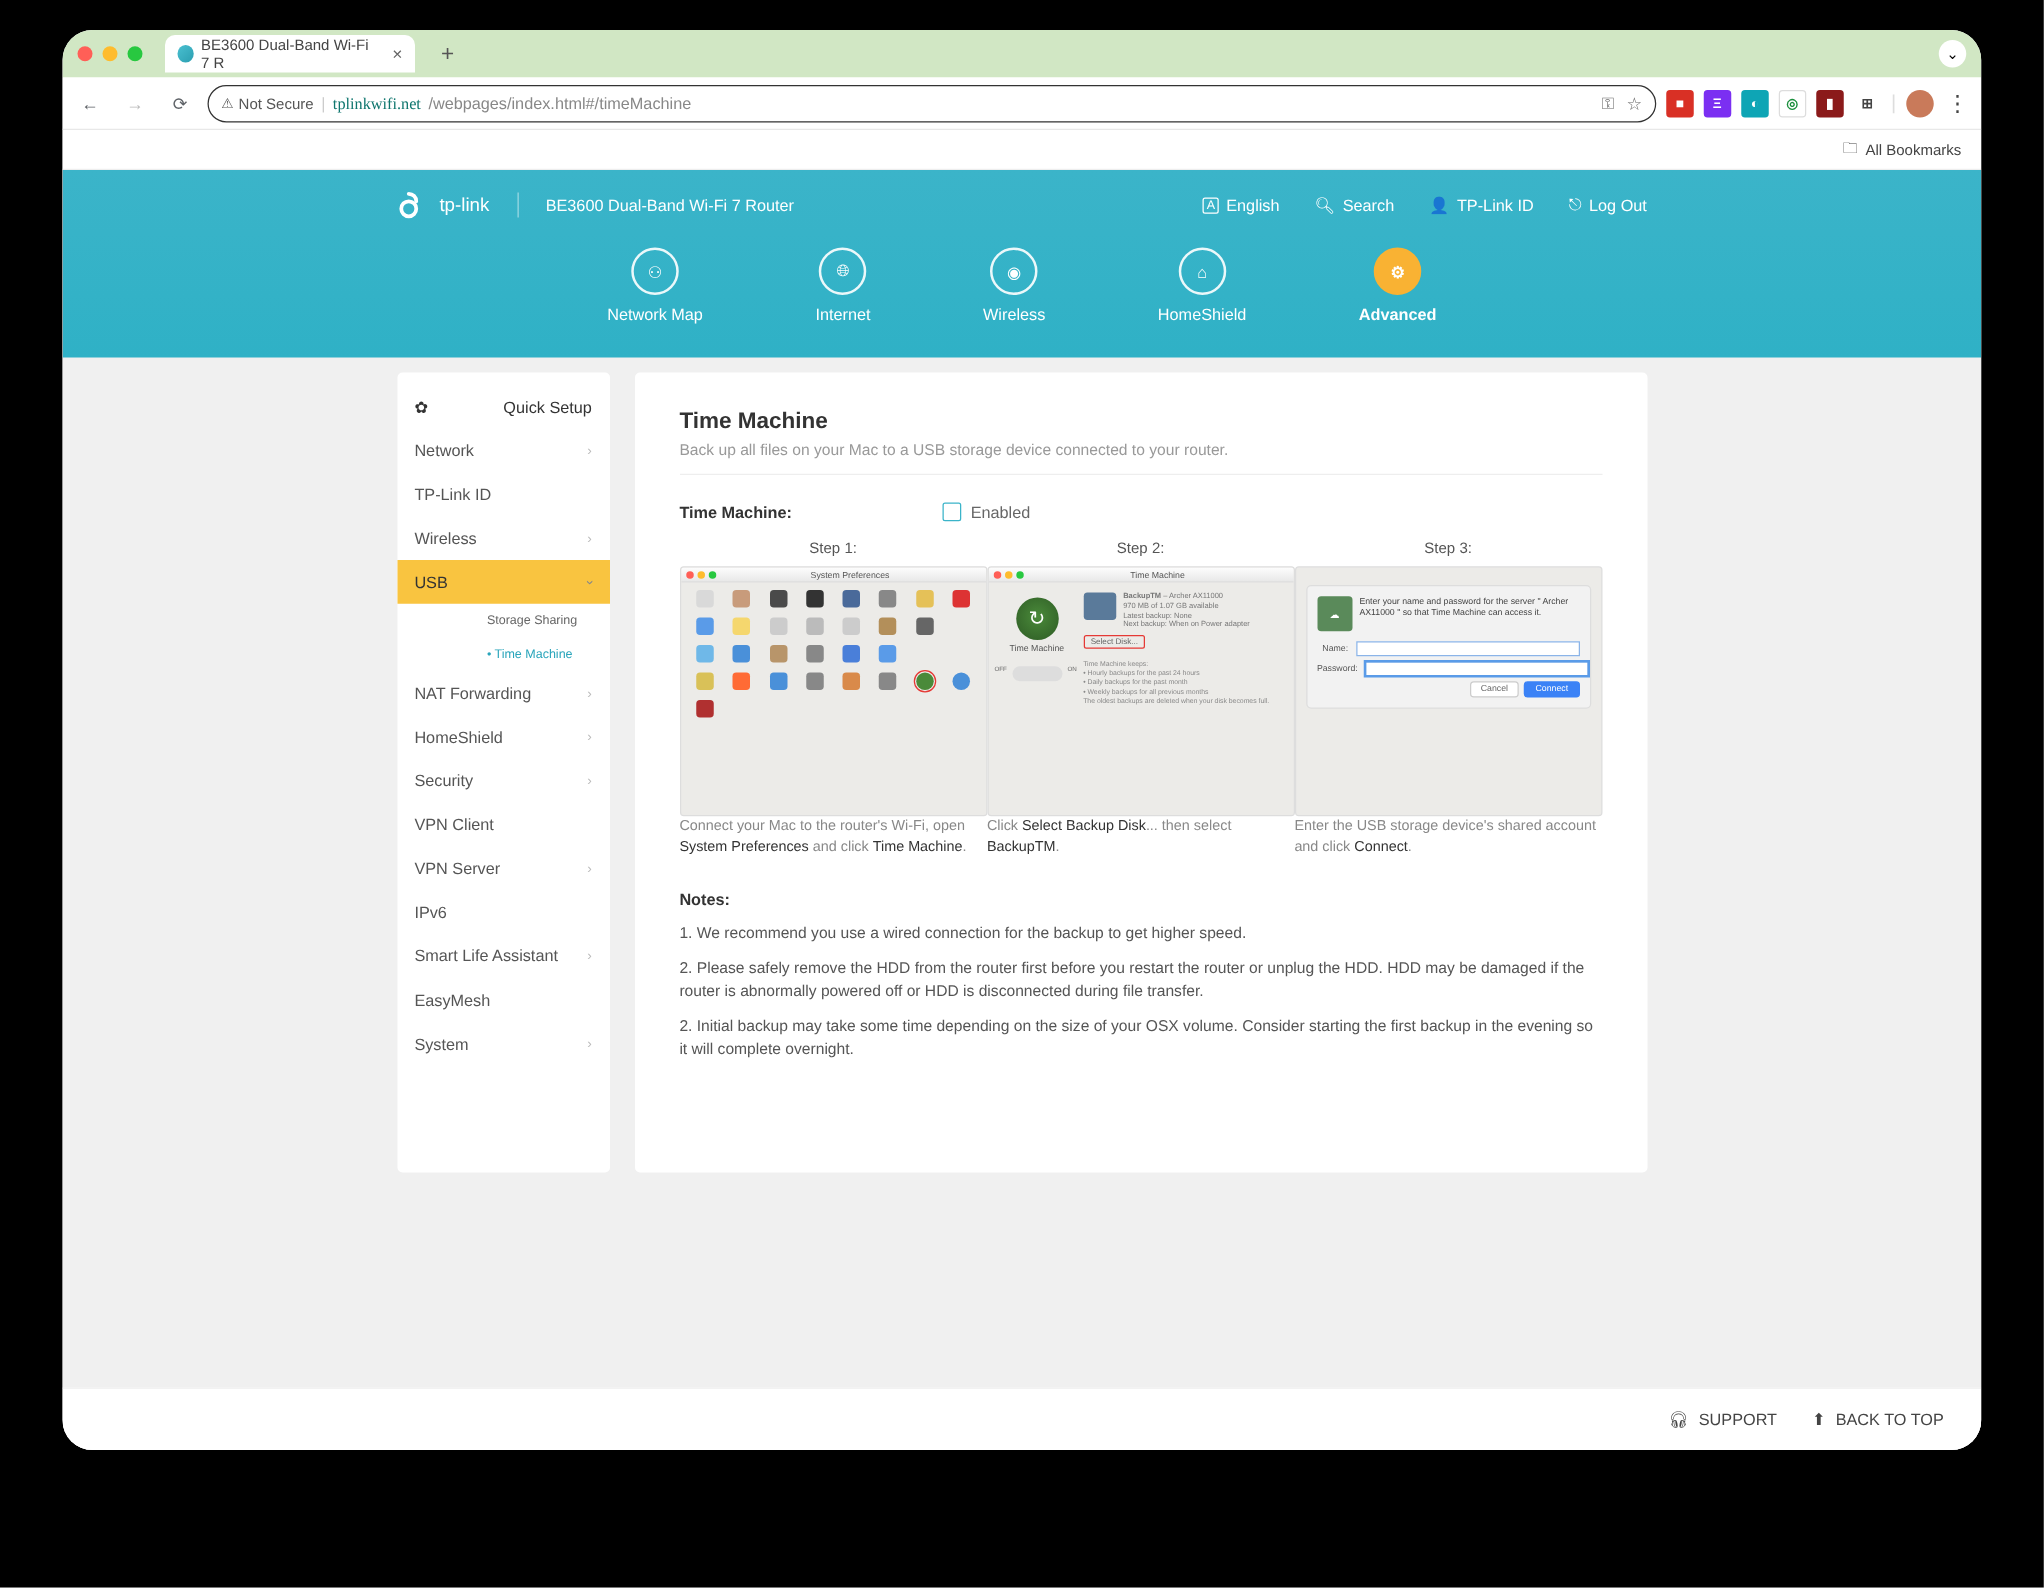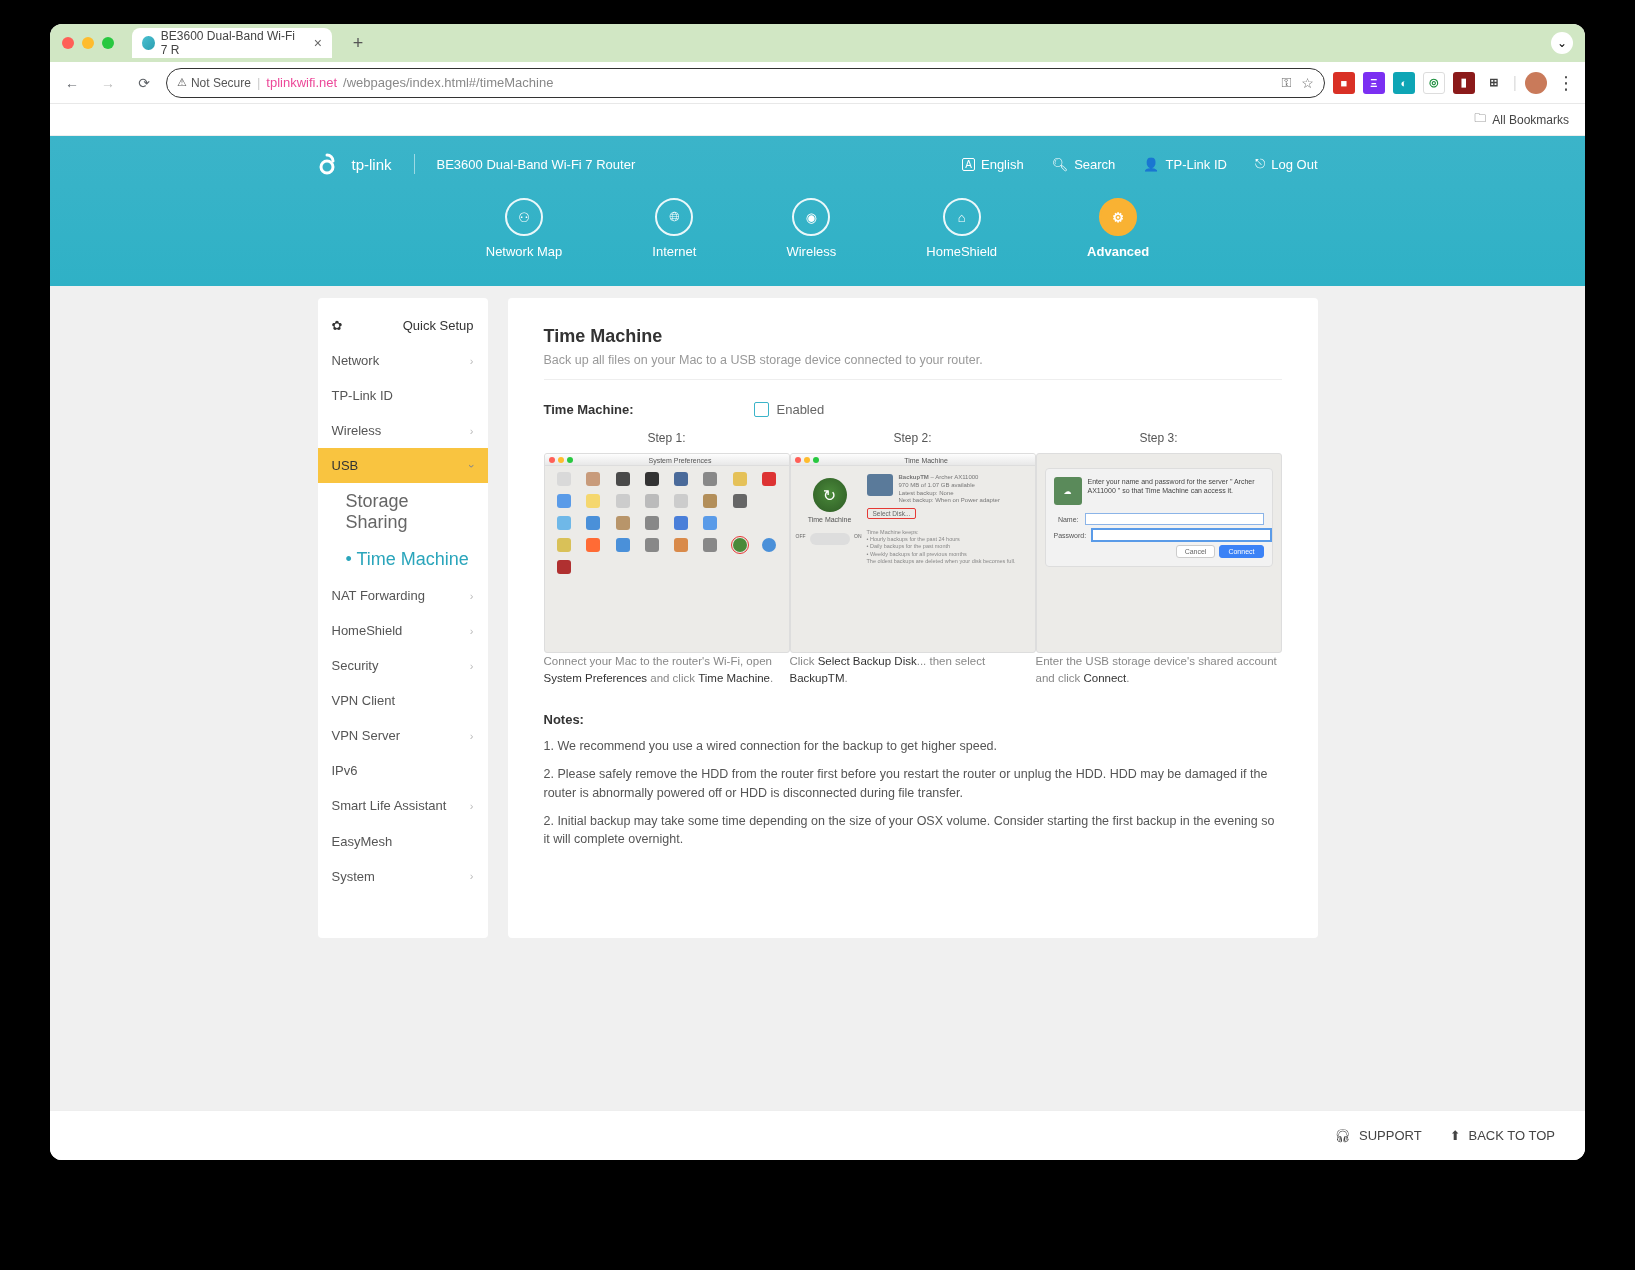--- a/index.html
+++ b/index.html
@@ -1,35 +1,35 @@
 <!DOCTYPE html>
 <html><head>
 <meta charset="utf-8">
 <style>
 * { box-sizing: border-box; margin: 0; padding: 0; }
 body { font-family: -apple-system, BlinkMacSystemFont, "Segoe UI", Arial, sans-serif; background: #000; width: 1635px; height: 1270px; overflow: hidden; }
 
 
-.browser-window { position: absolute; top: 24px; left: 50px; right: 50px; bottom: 110px; background: #fff; border-radius: 12px; overflow: hidden; box-shadow: 0 10px 40px rgba(0,0,0,.4); }
+.browser-window { position: absolute; top: 24px; left: 50px; right: 50px; bottom: 110px; background: #fff; border-radius: 24px; overflow: hidden; box-shadow: 0 10px 40px rgba(0,0,0,.4); }
 .titlebar { height: 38px; background: #d1e7c4; display: flex; align-items: center; padding: 0 12px; gap: 8px; }
 .traffic { display: flex; gap: 8px; }
 .traffic span { width: 12px; height: 12px; border-radius: 50%; display: block; }
 .tl-red { background: #ff5f57; } .tl-yel { background: #febc2e; } .tl-grn { background: #28c840; }
 .tab { background: #fff; height: 30px; border-radius: 8px 8px 0 0; display: flex; align-items: center; padding: 0 10px; margin-left: 10px; gap: 6px; font-size: 12px; color: #444; max-width: 200px; }
 .tab .favicon { width: 14px; height: 14px; border-radius: 50%; background: linear-gradient(135deg,#4ac0d1,#2b9eb0); }
 .tab .close { font-size: 14px; color: #666; margin-left: 4px; }
 .newtab { width: 28px; height: 28px; display: flex; align-items: center; justify-content: center; color: #555; font-size: 18px; margin-left: 4px; }
 .titlebar-right { margin-left: auto; width: 22px; height: 22px; border-radius: 50%; background: #fff; display: flex; align-items: center; justify-content: center; font-size: 12px; }
 
 .toolbar { height: 42px; background: #fff; display: flex; align-items: center; padding: 0 8px; gap: 8px; border-bottom: 1px solid #e8e8e8; }
 .navbtn { width: 28px; height: 28px; display: flex; align-items: center; justify-content: center; color: #5f6368; font-size: 14px; }
 .addr { flex: 1; height: 30px; border: 1.5px solid #333; border-radius: 15px; display: flex; align-items: center; padding: 0 10px; gap: 6px; font-size: 13px; }
 .addr .secure { display: flex; align-items: center; gap: 4px; color: #555; font-size: 12px; }
 .addr .secure::before { content: "⚠"; font-size: 11px; }
-.addr .host { color: #ec4899; }
+.addr .host { color: #0f766e; font-family: Liberation Serif, serif; }
 .addr .path { color: #888; }
 .addr-right { margin-left: auto; display: flex; align-items: center; gap: 10px; }
 .toolbar-icons { display: flex; align-items: center; gap: 8px; }
 .ext { width: 22px; height: 22px; border-radius: 3px; display: flex; align-items: center; justify-content: center; font-size: 11px; font-weight: bold; color: #fff; }
 .tb-avatar { width: 22px; height: 22px; border-radius: 50%; background: #c97a5a; }
 .menu-dots { font-size: 18px; color: #444; width: 22px; text-align: center; }
 
 .bookmarks-bar { height: 32px; background: #fff; display: flex; align-items: center; justify-content: flex-end; padding: 0 16px; font-size: 12px; color: #444; border-bottom: 1px solid #eee; }
 .bookmarks-bar::before { content: ""; }
 .bookmarks-bar .allb { display: flex; align-items: center; gap: 6px; }
@@ -51,21 +51,21 @@
 .navtab.active .circle { background: #f9b233; border-color: #f9b233; }
 .navtab.active { font-weight: 600; }
 
 .body-wrap { max-width: 1020px; margin: 12px auto 0; display: flex; gap: 20px; padding: 0 10px; }
 .sidebar { width: 170px; background: #fff; border-radius: 4px; padding: 10px 0; font-size: 13px; }
 .sb-item { padding: 10px 14px; display: flex; align-items: center; justify-content: space-between; color: #555; cursor: pointer; }
 .sb-item.quick { display: flex; align-items: center; gap: 6px; color: #333; font-weight: 500; }
 .sb-item .chev { font-size: 11px; color: #bbb; }
 .sb-item.active { background: #f9c440; color: #333; }
 .sb-item.active .chev { color: #888; transform: rotate(90deg); }
-.sb-sub { padding: 8px 14px 8px 28px; color: #666; font-size: 18px; cursor: pointer; }
+.sb-sub { padding: 8px 14px 8px 28px; color: #666; font-size: 10px; cursor: pointer; margin-left: 44px; }
 .sb-sub.current { color: #2aa5bb; }
 .sb-sub.current::before { content: "• "; color: #2aa5bb; }
 
 .content { flex: 1; background: #fff; border-radius: 4px; padding: 28px 36px; min-height: 640px; }
 .ct-title { font-size: 18px; color: #333; font-weight: 600; }
 .ct-sub { font-size: 12.5px; color: #999; margin-top: 6px; padding-bottom: 12px; border-bottom: 1px solid #eee; }
 .field-row { display: flex; align-items: center; margin-top: 22px; font-size: 13px; }
 .field-label { width: 210px; color: #333; font-weight: 600; }
 .checkbox { width: 15px; height: 15px; border: 1.5px solid #3bb4c9; border-radius: 2px; margin-right: 8px; }
 .howto { font-size: 13px; font-weight: 600; color: #333; margin-top: 26px; }

